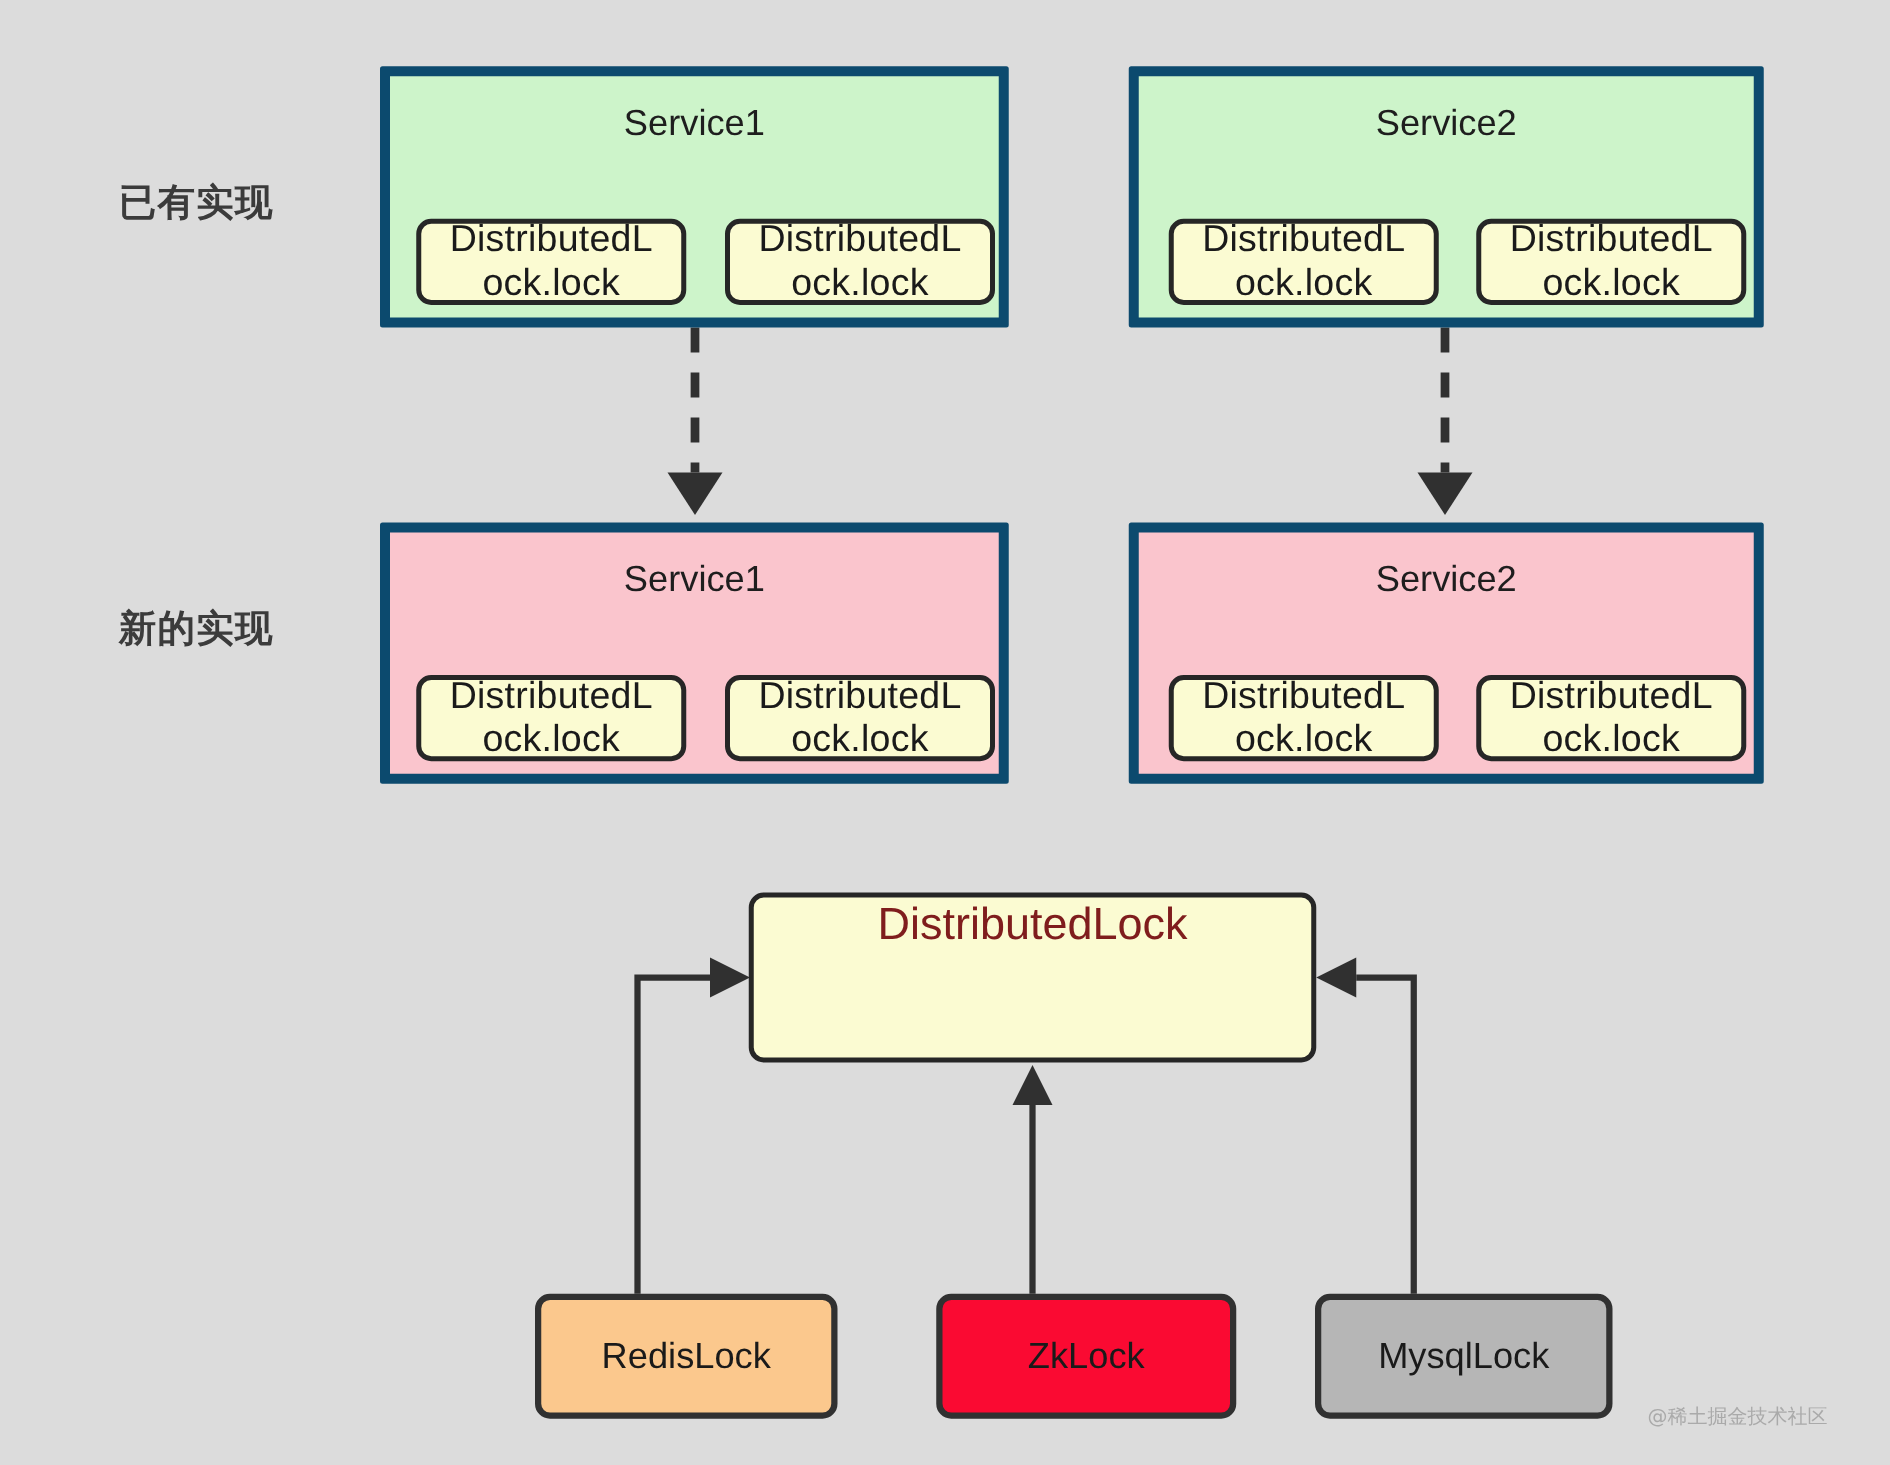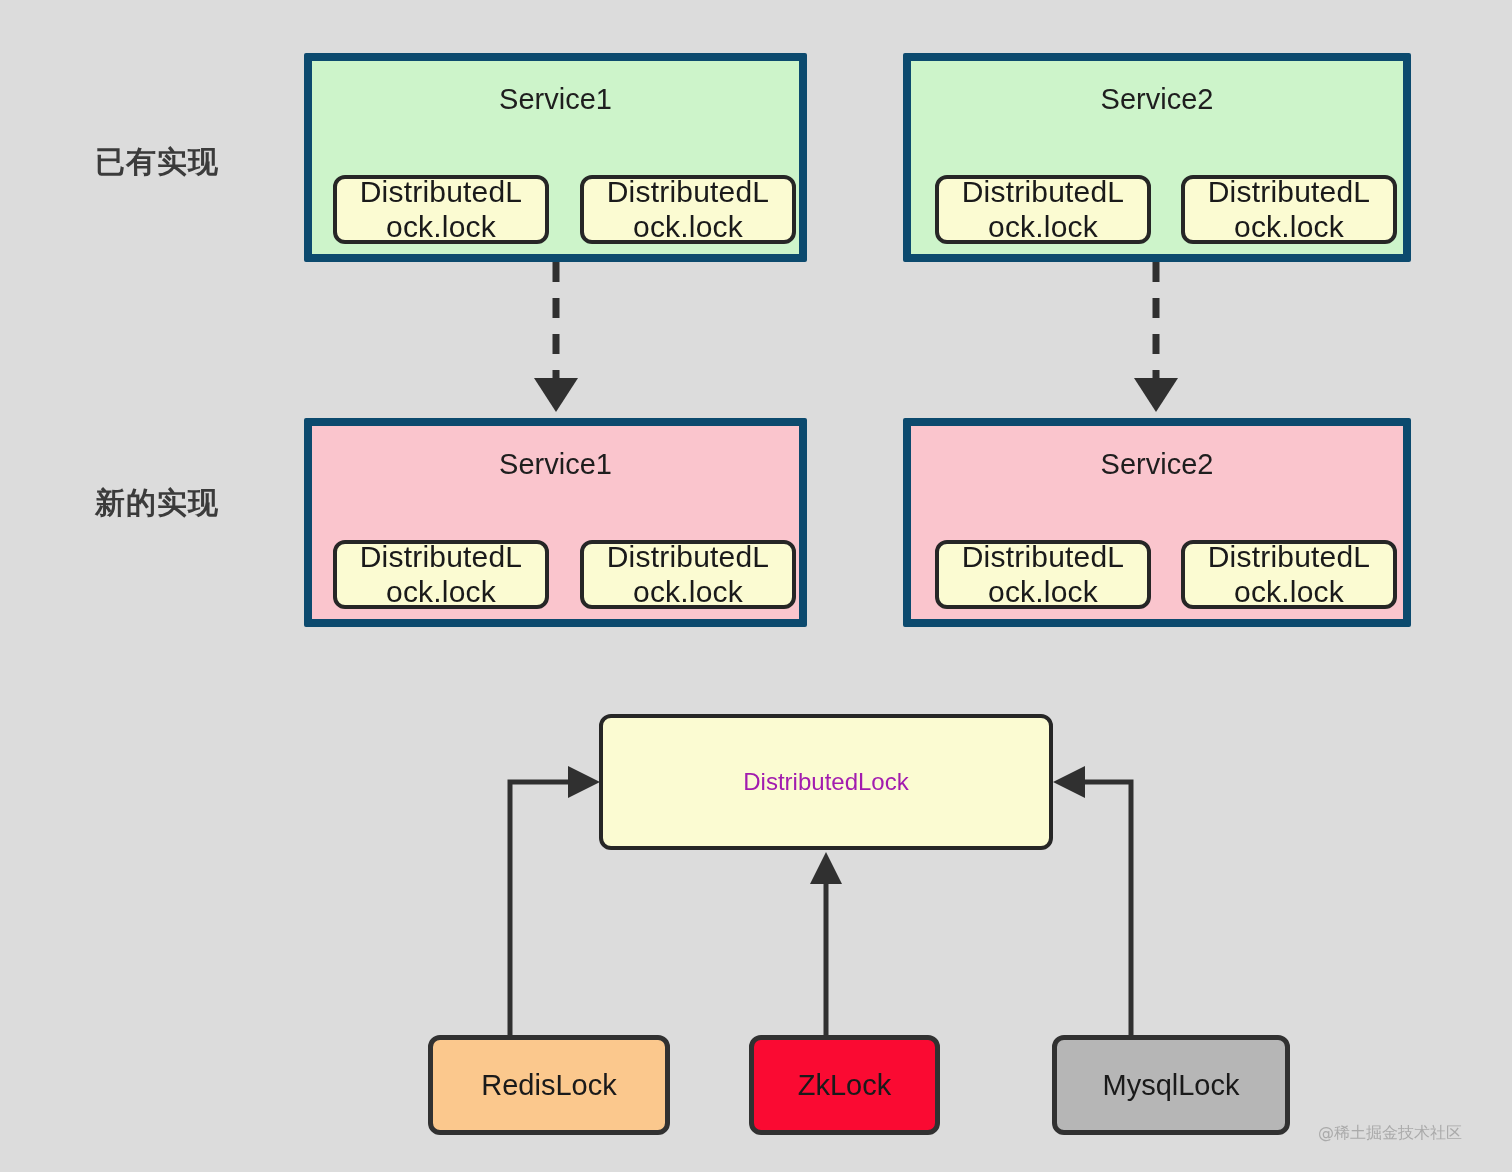--- a/index.html
+++ b/index.html
@@ -69,24 +69,24 @@
   .lock-box .txt { display: block; width: 100%; }
 
   
   .iface-box {
     position: absolute;
     box-sizing: border-box;
     background: #fbfbd2;
     border: 4px solid #262626;
     border-radius: 12px;
     display: flex;
-    align-items: center;
+    align-items: flex-start;
     justify-content: center;
-    font-size: 24px;
-    color: #a21caf;
+    font-size: 36px;
+    color: #7f1d1d;
   }
 
   
   .impl-box {
     position: absolute;
     box-sizing: border-box;
     border: 5px solid #313131;
     border-radius: 12px;
     display: flex;
     align-items: center;
@@ -196,21 +196,21 @@
     </div>
   </div>
 
   <div class="iface-box" style="left:599px; top:714px; width:454px; height:136px;">
     <span>DistributedLock</span>
   </div>
 
   <div class="impl-box" style="left:388px; top:1035px; width:242px; height:100px; background:#fbc88d;">
     <span>RedisLock</span>
   </div>
-  <div class="impl-box" style="left:709px; top:1035px; width:191px; height:100px; background:#fa0a32;">
+  <div class="impl-box" style="left:709px; top:1035px; width:240px; height:100px; background:#fa0a32;">
     <span>ZkLock</span>
   </div>
   <div class="impl-box" style="left:1012px; top:1035px; width:238px; height:100px; background:#b6b6b6;">
     <span>MysqlLock</span>
   </div>
 
   <div class="watermark" style="left:1318px; top:1123px;">@稀土掘金技术社区</div>
 
 </div>
 

